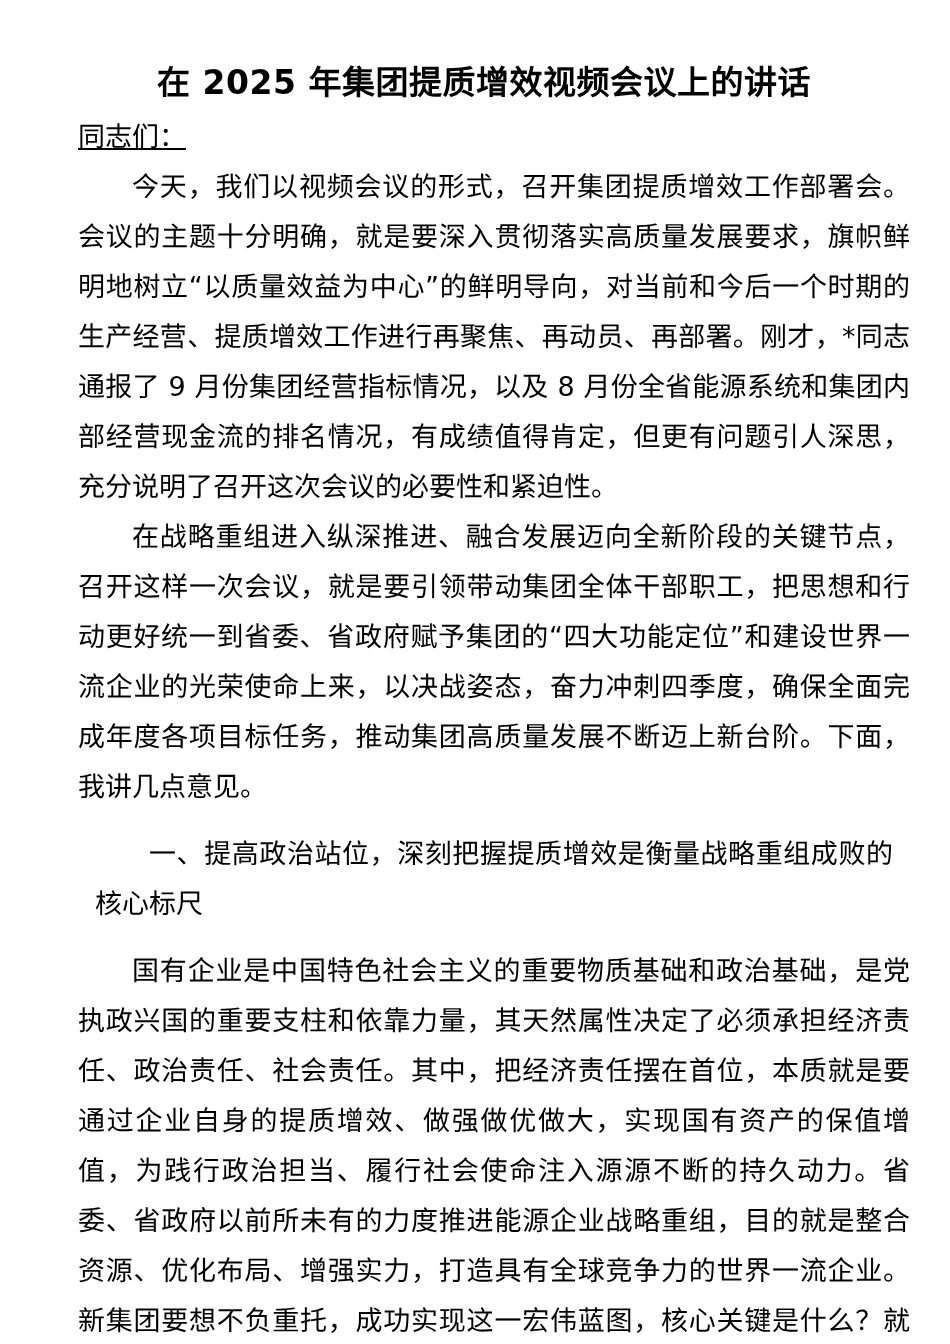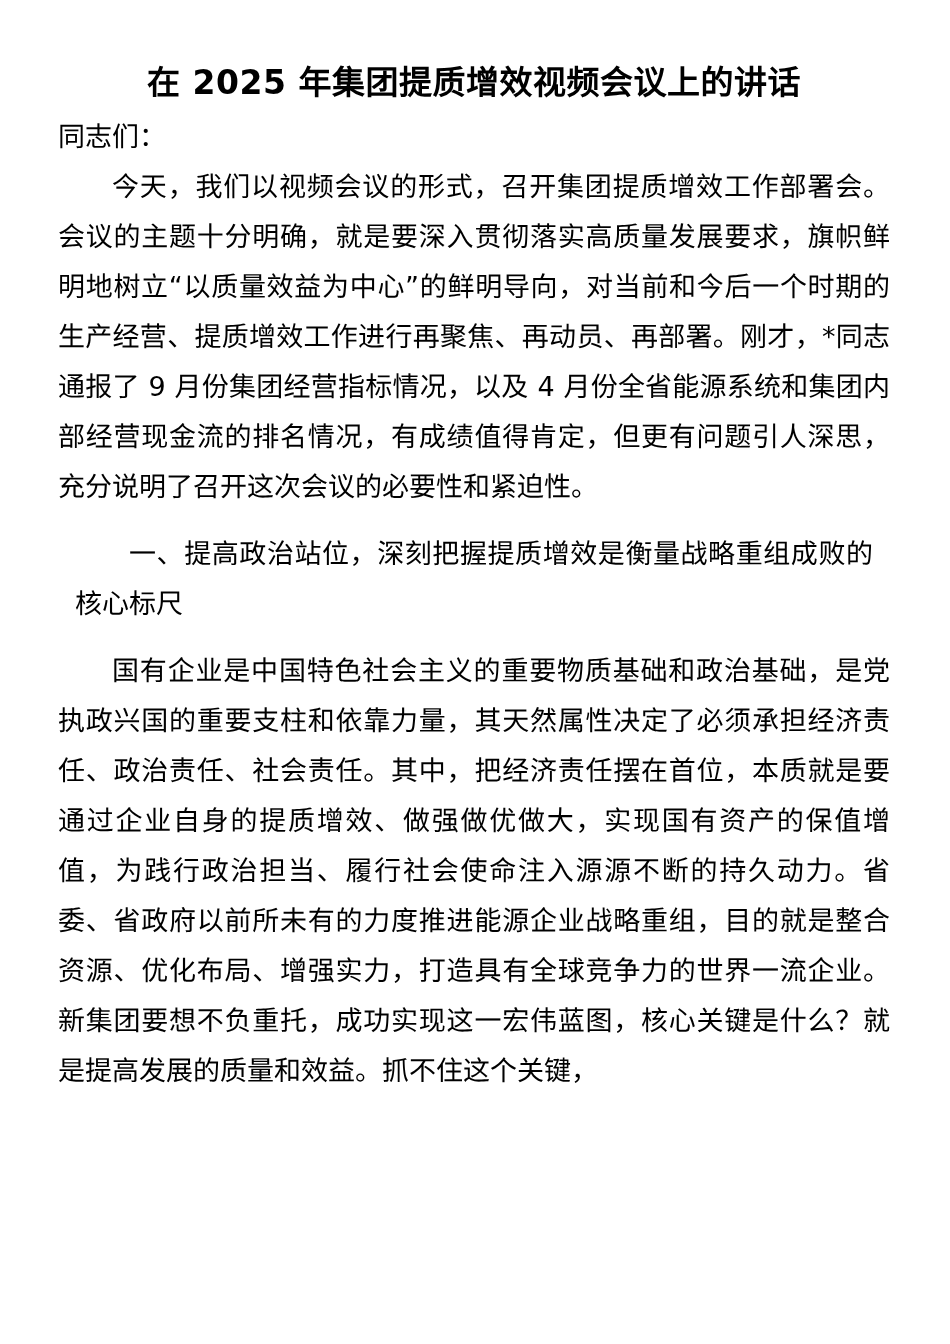--- a/index.html
+++ b/index.html
@@ -11,21 +11,21 @@
 
   .page {
     position: relative;
     width: 950px;
     height: 1344px;
     margin: 0 auto;
     background: #ffffff;
     overflow: hidden;
     box-sizing: border-box;
     
-    padding: 58px 60px 0 58px;
+    padding: 58px 60px 0 78px;
   }
 
   .doc-title {
     font-family: "DejaVu Sans", "Liberation Sans", sans-serif;
     font-weight: 700;
     font-size: 33px;
     line-height: 50px;
     color: #000000;
     text-align: center;
     letter-spacing: 0.5px;
@@ -35,20 +35,21 @@
 
   .salutation {
     font-family: "DejaVu Sans", "Liberation Sans", sans-serif;
     font-weight: 400;
     font-size: 27px;
     line-height: 50px;
     color: #000000;
     text-align: left;
     margin: 0;
     text-indent: 0;
+    text-decoration: underline;
   }
 
   .para {
     font-family: "DejaVu Sans", "Liberation Sans", sans-serif;
     font-weight: 400;
     font-size: 27px;
     line-height: 50px;
     color: #000000;
     margin: 0;
     text-indent: 2em;
@@ -79,22 +80,23 @@
 <body>
 
 <div class="page">
 
   <h1 class="doc-title">在 2025 年集团提质增效视频会议上的讲话</h1>
 
   <div class="body-block">
 
     <p class="salutation">同志们：</p>
 
-    <p class="para">今天，我们以视频会议的形式，召开集团提质增效工作部署会。会议的主题十分明确，就是要深入贯彻落实高质量发展要求，旗帜鲜明地树立“以质量效益为中心”的鲜明导向，对当前和今后一个时期的生产经营、提质增效工作进行再聚焦、再动员、再部署。刚才，*同志通报了 9 月份集团经营指标情况，以及 4 月份全省能源系统和集团内部经营现金流的排名情况，有成绩值得肯定，但更有问题引人深思，充分说明了召开这次会议的必要性和紧迫性。</p>
+    <p class="para">今天，我们以视频会议的形式，召开集团提质增效工作部署会。会议的主题十分明确，就是要深入贯彻落实高质量发展要求，旗帜鲜明地树立“以质量效益为中心”的鲜明导向，对当前和今后一个时期的生产经营、提质增效工作进行再聚焦、再动员、再部署。刚才，*同志通报了 9 月份集团经营指标情况，以及 8 月份全省能源系统和集团内部经营现金流的排名情况，有成绩值得肯定，但更有问题引人深思，充分说明了召开这次会议的必要性和紧迫性。</p>
 
+    <p class="para">在战略重组进入纵深推进、融合发展迈向全新阶段的关键节点，召开这样一次会议，就是要引领带动集团全体干部职工，把思想和行动更好统一到省委、省政府赋予集团的“四大功能定位”和建设世界一流企业的光荣使命上来，以决战姿态，奋力冲刺四季度，确保全面完成年度各项目标任务，推动集团高质量发展不断迈上新台阶。下面，我讲几点意见。</p>
 
     <p class="section-heading">一、提高政治站位，深刻把握提质增效是衡量战略重组成败的核心标尺</p>
 
     <p class="para">国有企业是中国特色社会主义的重要物质基础和政治基础，是党执政兴国的重要支柱和依靠力量，其天然属性决定了必须承担经济责任、政治责任、社会责任。其中，把经济责任摆在首位，本质就是要通过企业自身的提质增效、做强做优做大，实现国有资产的保值增值，为践行政治担当、履行社会使命注入源源不断的持久动力。省委、省政府以前所未有的力度推进能源企业战略重组，目的就是整合资源、优化布局、增强实力，打造具有全球竞争力的世界一流企业。新集团要想不负重托，成功实现这一宏伟蓝图，核心关键是什么？就是提高发展的质量和效益。抓不住这个关键，</p>
 
   </div>
 
 </div>
 
 </body></html>

